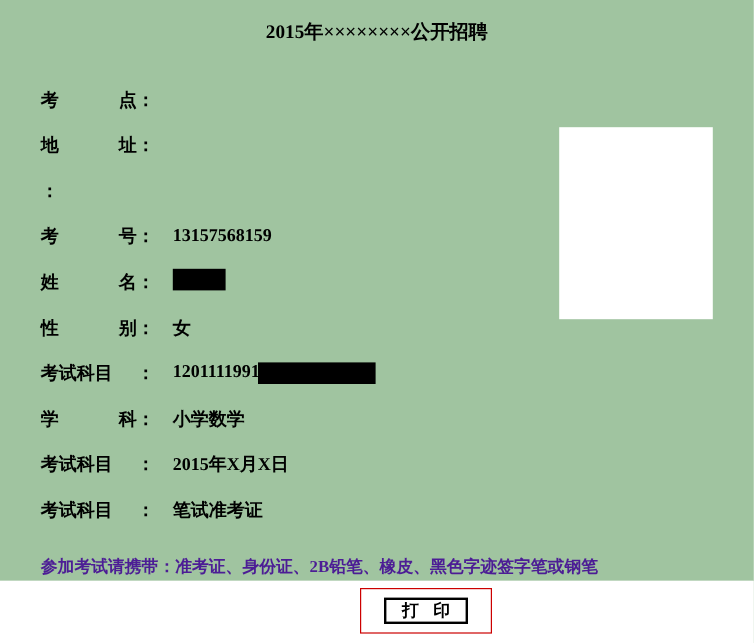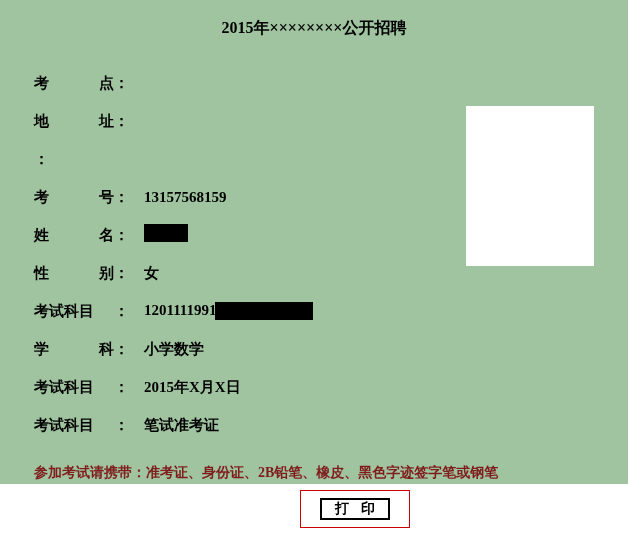--- a/index.html
+++ b/index.html
@@ -75,21 +75,21 @@
     background: #fff;
   }
   .notice {
     position: absolute;
     bottom: 2px;
     left: 34px;
     right: 0;
     font-size: 14px;
     font-weight: bold;
     white-space: nowrap;
-    color: #7f1d1d;
+    color: #4c1d95;
   }
   .footer {
     width: 628px;
     height: 52px;
     background: #fff;
     position: relative;
   }
   .print-box {
     position: absolute;
     left: 300px;

